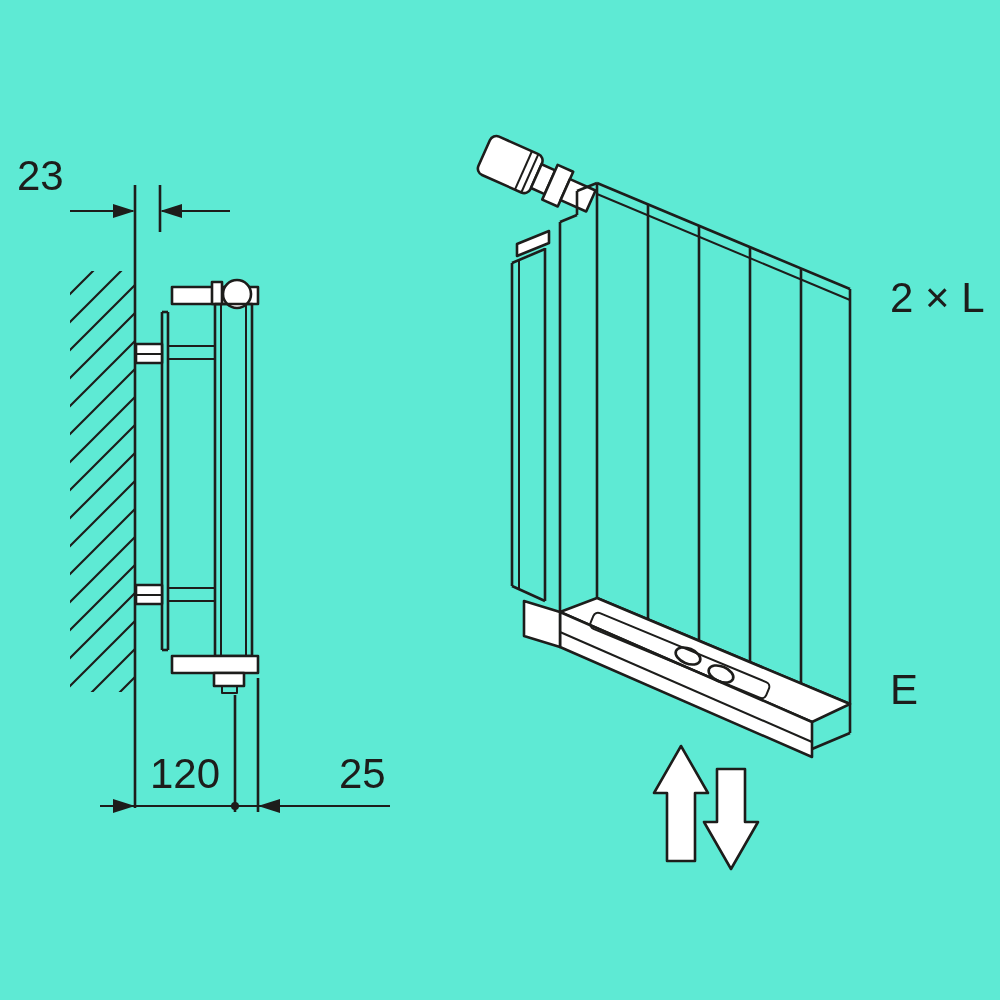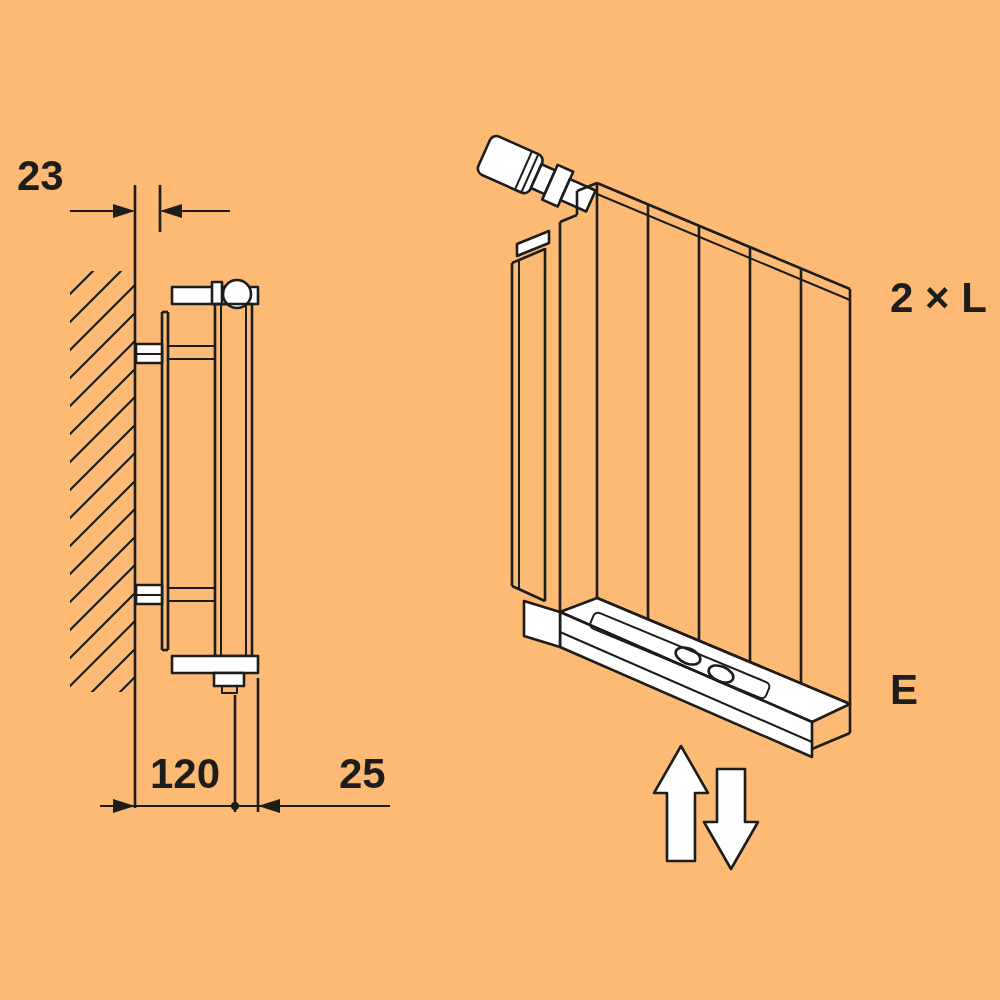--- a/index.html
+++ b/index.html
@@ -7,22 +7,21 @@
     padding: 0;
     background: #ffffff;
     width: 1000px;
     height: 1000px;
     overflow: hidden;
   }
   .stage {
     width: 1000px;
     height: 1000px;
     position: relative;
-    background: #fdba74;
-    font-weight: bold;
+    background: #5eead4;
   }
   svg text {
     font-family: "Liberation Sans", "DejaVu Sans", sans-serif;
     fill: #1d1d1b;
   }
   .dim-text { font-size: 42px; }
   .iso-text { font-size: 42px; }
   .ln   { stroke: #1d1d1b; stroke-width: 2.6; fill: none; stroke-linejoin: round; }
   .thin { stroke: #1d1d1b; stroke-width: 2;   fill: none; stroke-linejoin: round; }
   .wfill { stroke: #1d1d1b; stroke-width: 2.6; fill: #ffffff; stroke-linejoin: round; }

